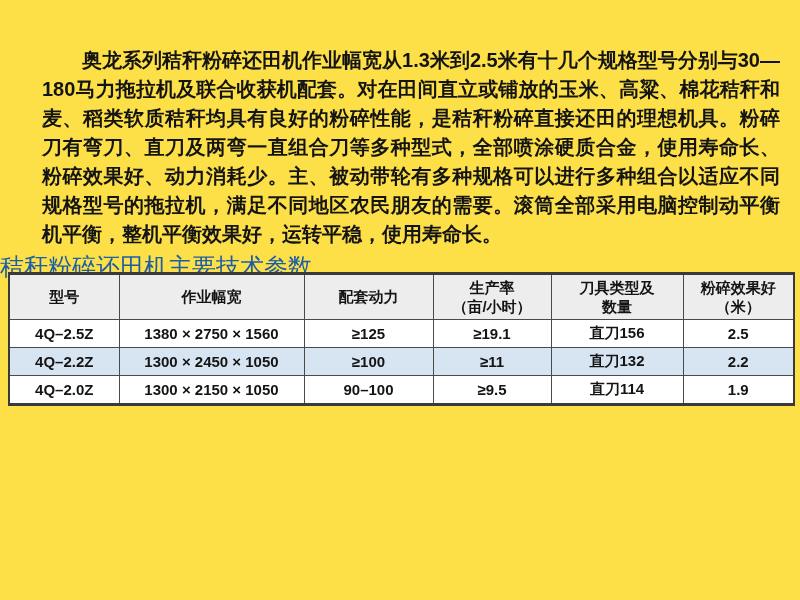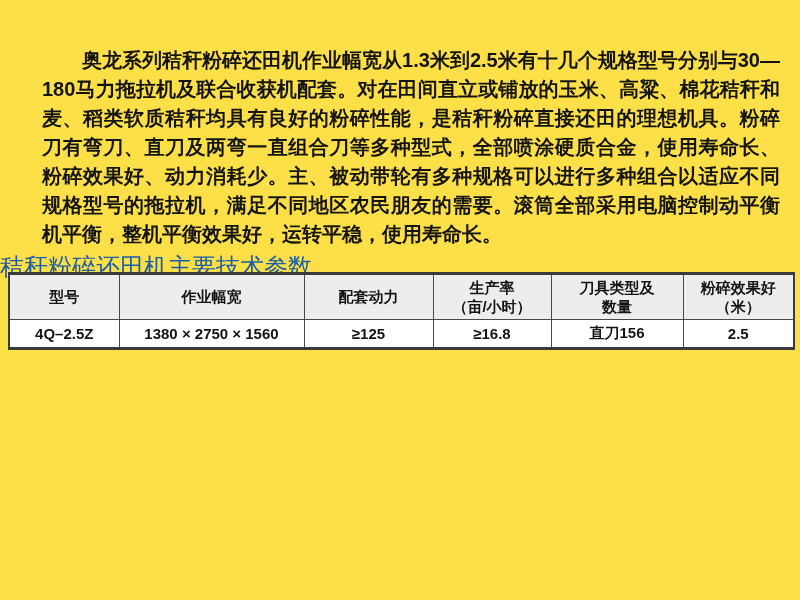--- a/index.html
+++ b/index.html
@@ -106,20 +106,36 @@
 数量</th>
         <th>粉碎效果好
 （米）</th>
       </tr>
     </thead>
     <tbody>
         <tr>
           <td>4Q–2.5Z</td>
           <td>1380 × 2750 × 1560</td>
           <td>≥125</td>
-          <td>≥16.8</td>
+          <td>≥19.1</td>
           <td>直刀156</td>
           <td>2.5</td>
+        </tr>
+        <tr>
+          <td>4Q–2.2Z</td>
+          <td>1300 × 2450 × 1050</td>
+          <td>≥100</td>
+          <td>≥11</td>
+          <td>直刀132</td>
+          <td>2.2</td>
+        </tr>
+        <tr>
+          <td>4Q–2.0Z</td>
+          <td>1300 × 2150 × 1050</td>
+          <td>90–100</td>
+          <td>≥9.5</td>
+          <td>直刀114</td>
+          <td>1.9</td>
         </tr>
       </tbody>
   </table>
 
 </div>
 
 </body></html>

